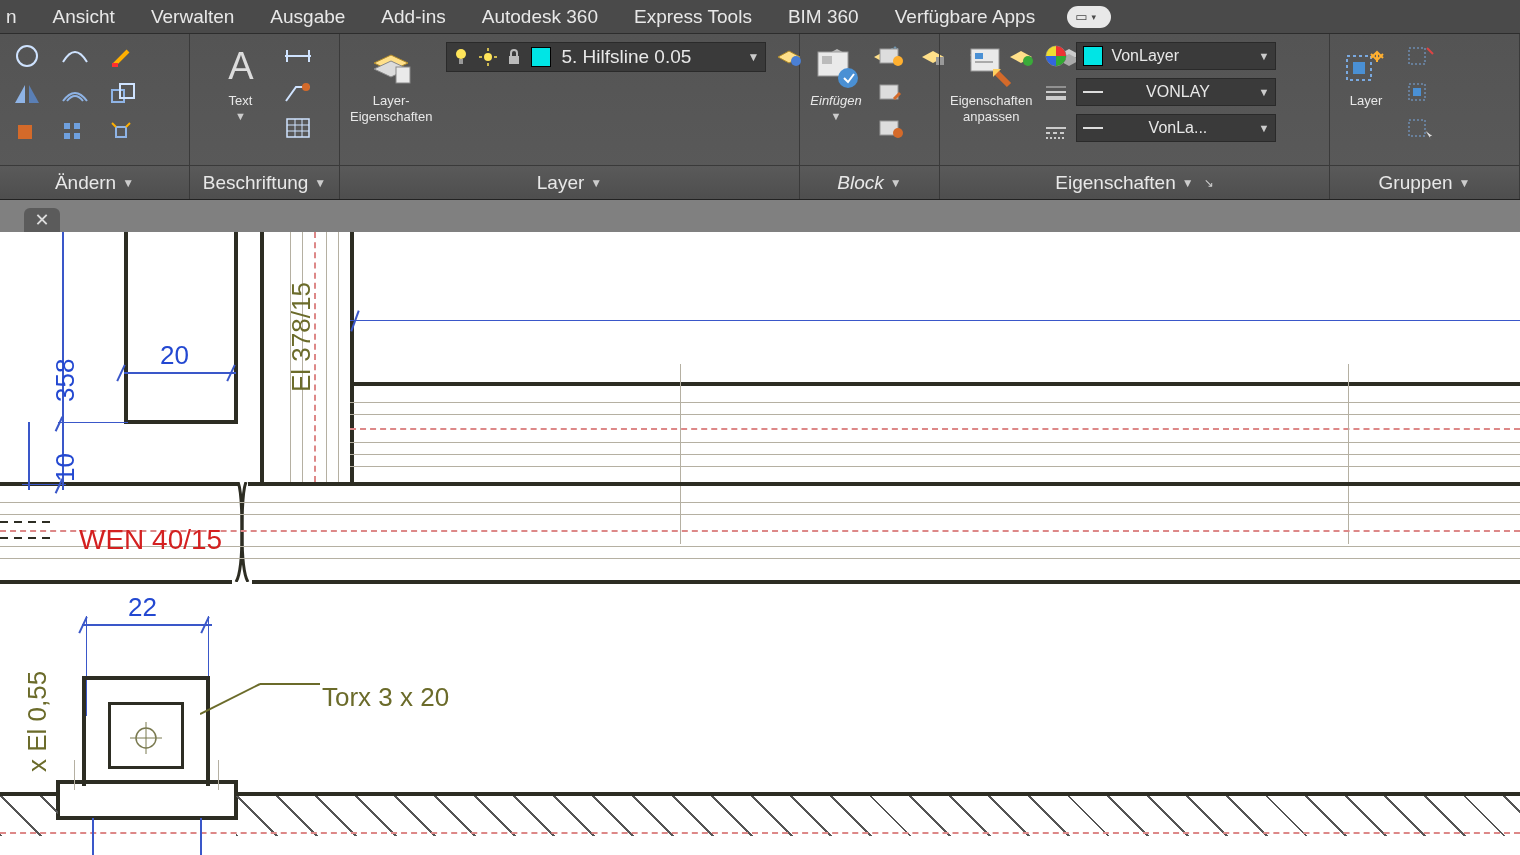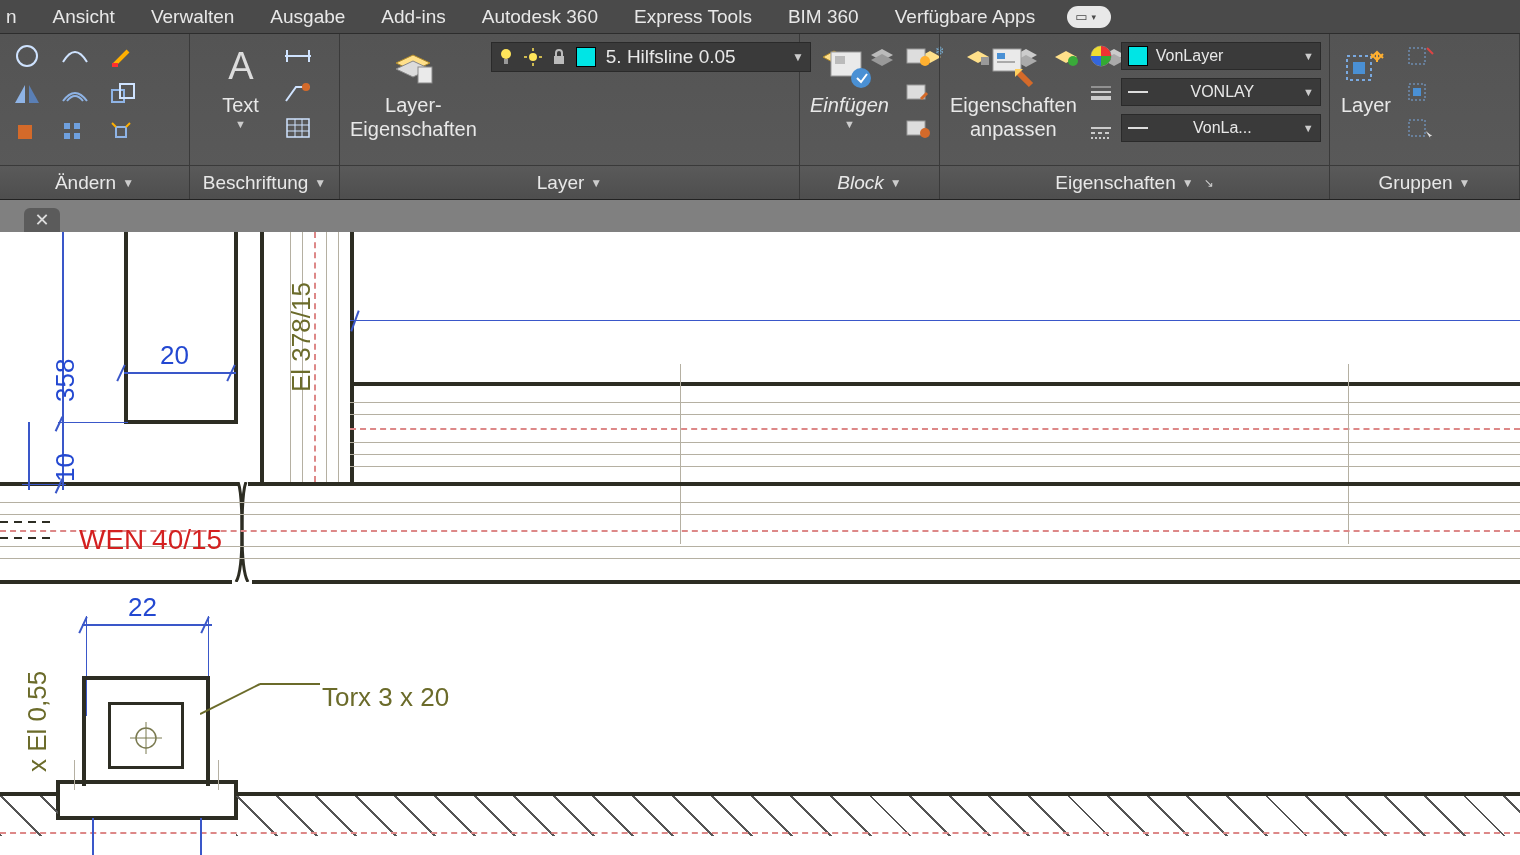--- a/index.html
+++ b/index.html
@@ -25,21 +25,21 @@
   .layer-combo { width:320px; height:30px; background:#3a3a3a; border:1px solid #2a2a2a; display:flex; align-items:center; gap:10px; padding:0 6px; color:#e8e8e8; font-size:19px;}
   .layer-combo .swatch { width:20px; height:20px; background:#00e5e5; border:1px solid #000;}
   .layer-combo .dd { margin-left:auto; font-size:12px; color:#ccc;}
 
   .prop-combo { width:200px; height:28px; background:#3a3a3a; border:1px solid #2a2a2a; display:flex; align-items:center; padding:0 6px; color:#e8e8e8; font-size:16px; gap:8px;}
   .prop-combo .dd { margin-left:auto; font-size:11px; color:#ccc;}
   .prop-combo .swatch-cy { width:20px; height:20px; background:#00e5e5; border:1px solid #000;}
   .prop-combo .lineicon { width:20px; height:12px; display:flex; align-items:center; justify-content:center;}
 
   .btnwrap { display:flex; flex-direction:column; align-items:center; gap:2px;}
-  .btnwrap .lbl { color:#e8e8e8; font-size:20px; text-align:center; line-height:1.1;}
+  .btnwrap .lbl { color:#e8e8e8; font-size:13px; text-align:center; line-height:1.1;}
   .btnwrap .caret { font-size:11px; color:#ccc;}
 
   .smgrid { display:flex; flex-direction:column; gap:10px;}
   .smrow { display:flex; gap:14px;}
 
   
   .tabstrip { height:32px; background:#808080; display:flex; align-items:flex-end; padding-left:24px;}
   .tabstrip .newtab { width:36px; height:24px; background:#5b5b5b; border-radius:6px 6px 0 0; color:#ddd; display:flex; align-items:center; justify-content:center; font-size:18px;}
 
   

